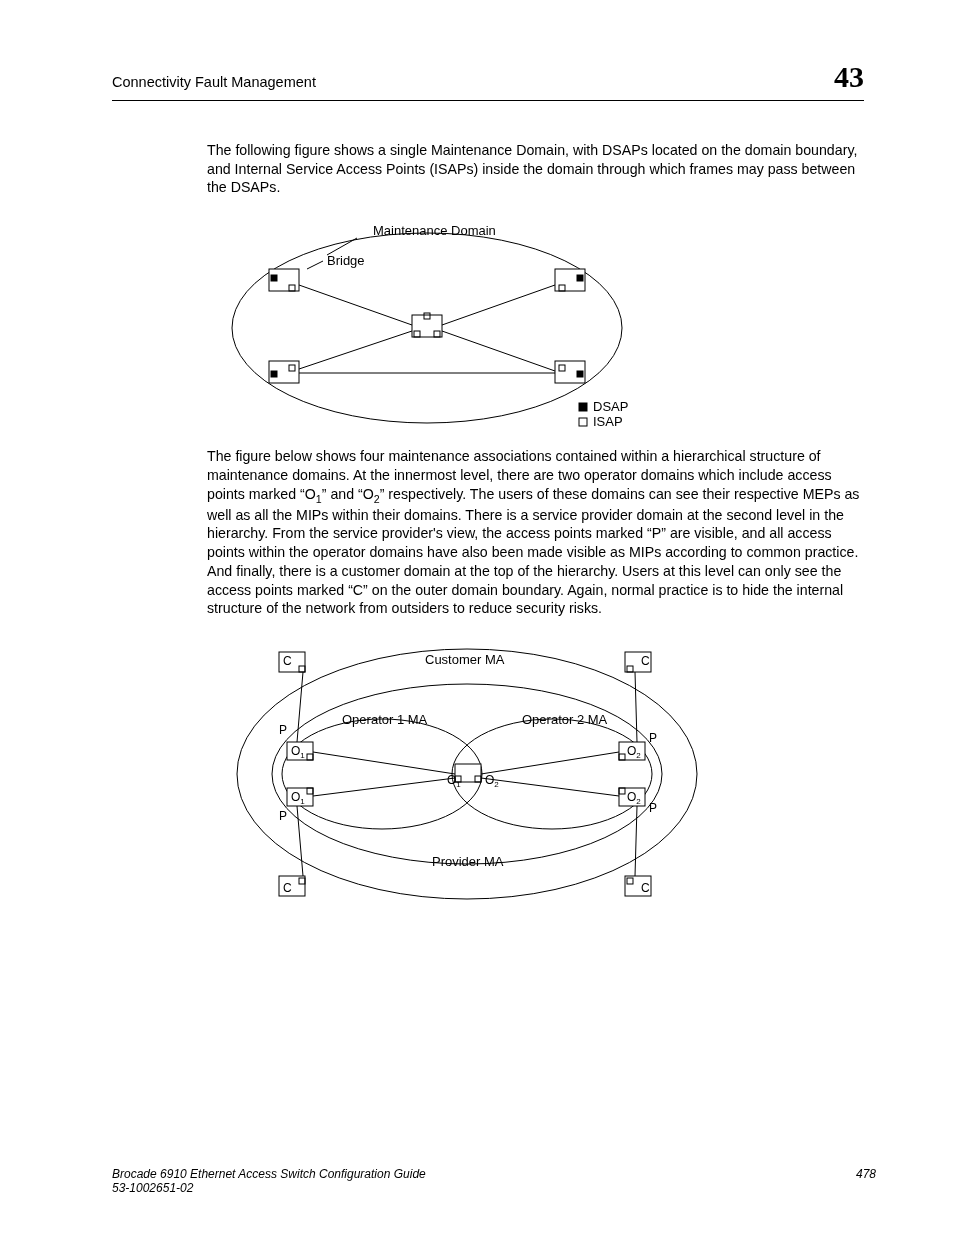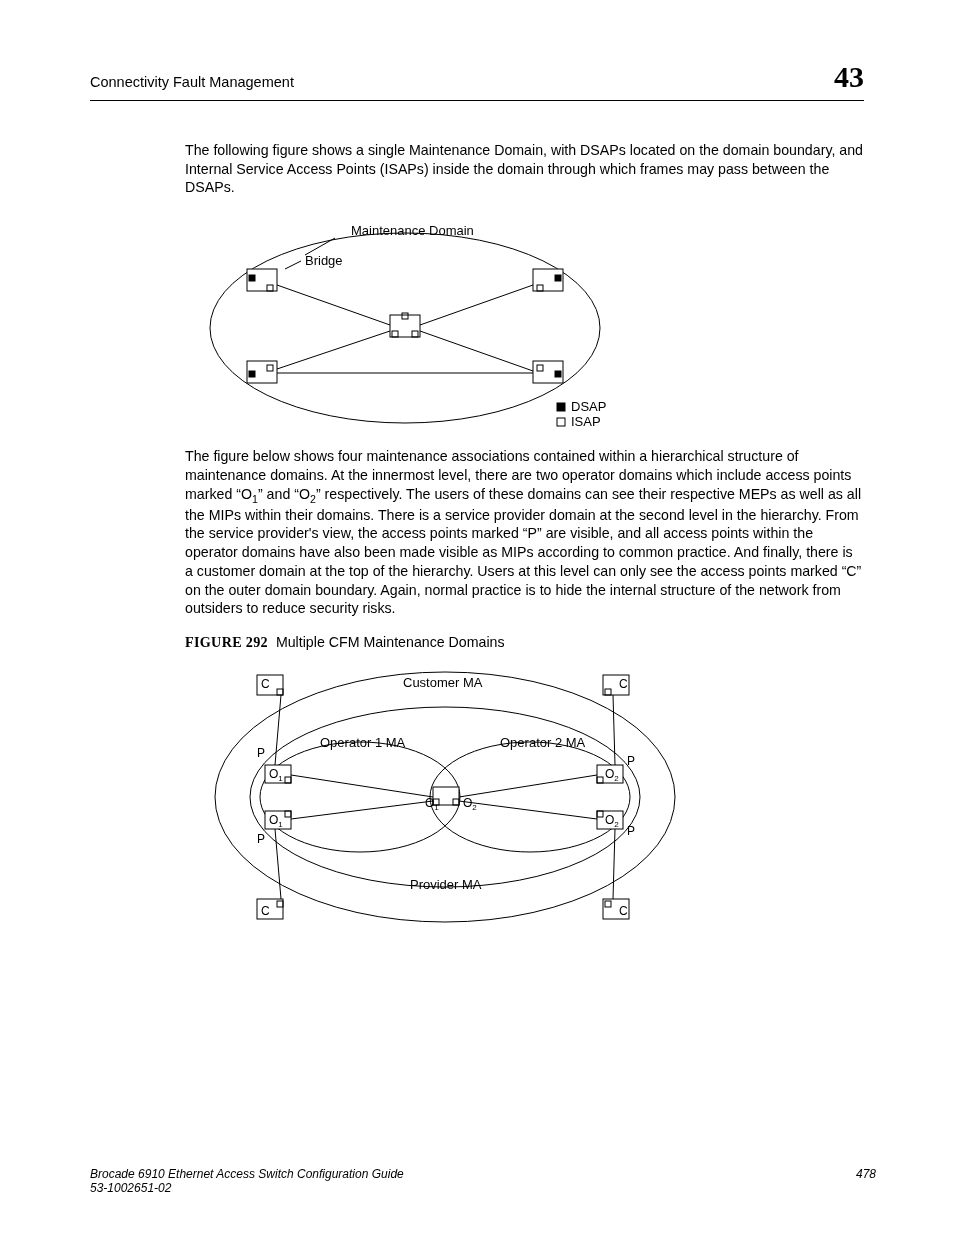--- a/index.html
+++ b/index.html
@@ -8,20 +8,21 @@
     font-family: Arial, Helvetica, sans-serif;
     background: #fff;
     color: #000;
     width: 954px;
   }
   .page {
     padding: 60px 90px 40px 90px;
     box-sizing: border-box;
     min-height: 1235px;
     position: relative;
+    margin-left: 22px;
   }
   .header-row {
     display: flex;
     justify-content: space-between;
     align-items: baseline;
     margin-bottom: 6px;
   }
   .header-title {
     font-size: 14.5px;
   }
@@ -125,23 +126,20 @@
       <rect x="372" y="190" width="8" height="8" fill="#000" stroke="#000"></rect>
       <text x="386" y="198" font-size="13">DSAP</text>
       <rect x="372" y="205" width="8" height="8" fill="none" stroke="#000"></rect>
       <text x="386" y="213" font-size="13">ISAP</text>
     </svg>
 
     <p class="para">
       <span>The figure below shows four maintenance associations contained within a hierarchical structure of maintenance domains. At the innermost level, there are two operator domains which include access points marked “O</span><span class="sub">1</span><span>” and “O</span><span class="sub">2</span><span>” respectively. The users of these domains can see their respective MEPs as well as all the MIPs within their domains. There is a service provider domain at the second level in the hierarchy. From the service provider's view, the access points marked “P” are visible, and all access points within the operator domains have also been made visible as MIPs according to common practice. And finally, there is a customer domain at the top of the hierarchy. Users at this level can only see the access points marked “C” on the outer domain boundary. Again, normal practice is to hide the internal structure of the network from outsiders to reduce security risks.</span>
     </p>
 
-    <div class="fig-label">
-      <b>FIGURE 292</b>&nbsp;&nbsp;<span>Multiple CFM Maintenance Domains</span>
-    </div>
 
     <svg width="520" height="280" viewBox="0 0 520 280">
 
       <ellipse cx="260" cy="140" rx="230" ry="125" fill="none" stroke="#000"></ellipse>
 
       <ellipse cx="260" cy="140" rx="195" ry="90" fill="none" stroke="#000"></ellipse>
 
       <ellipse cx="175" cy="140" rx="100" ry="55" fill="none" stroke="#000"></ellipse>
 
       <ellipse cx="345" cy="140" rx="100" ry="55" fill="none" stroke="#000"></ellipse>

